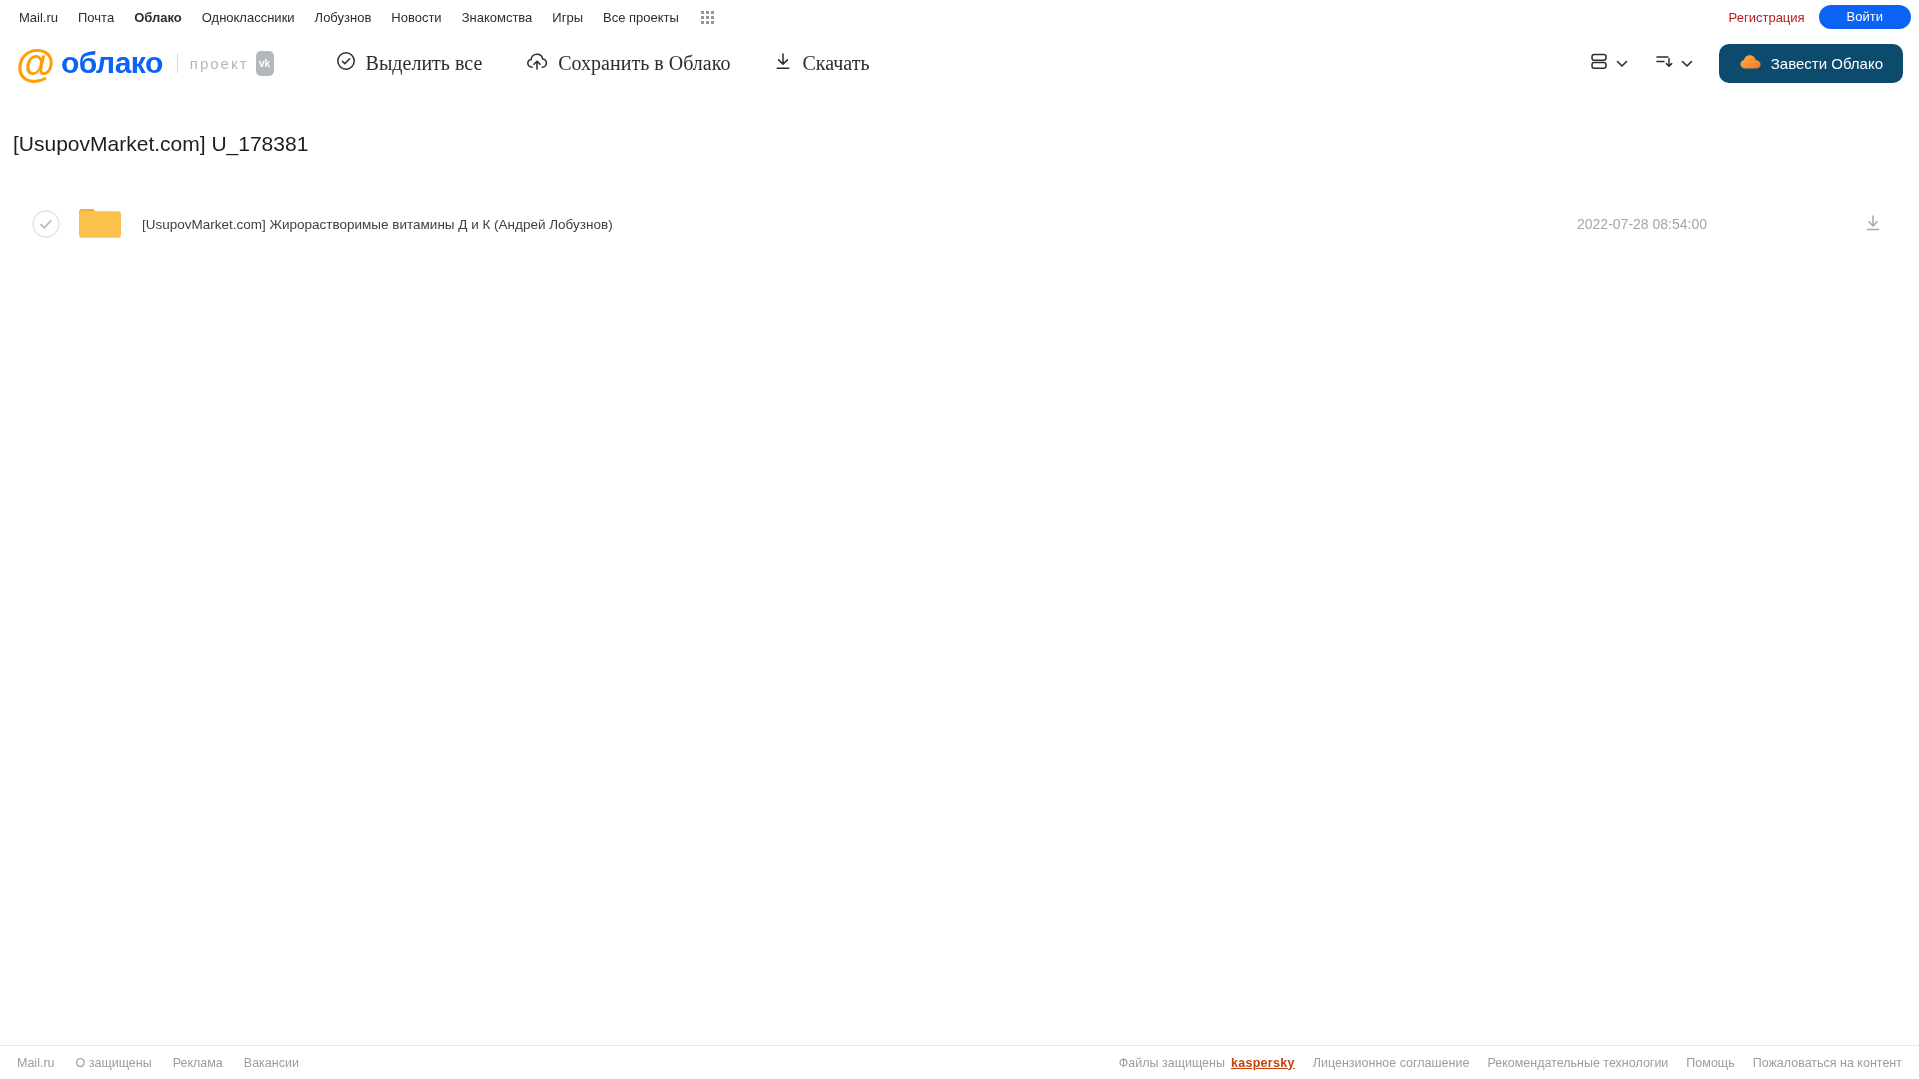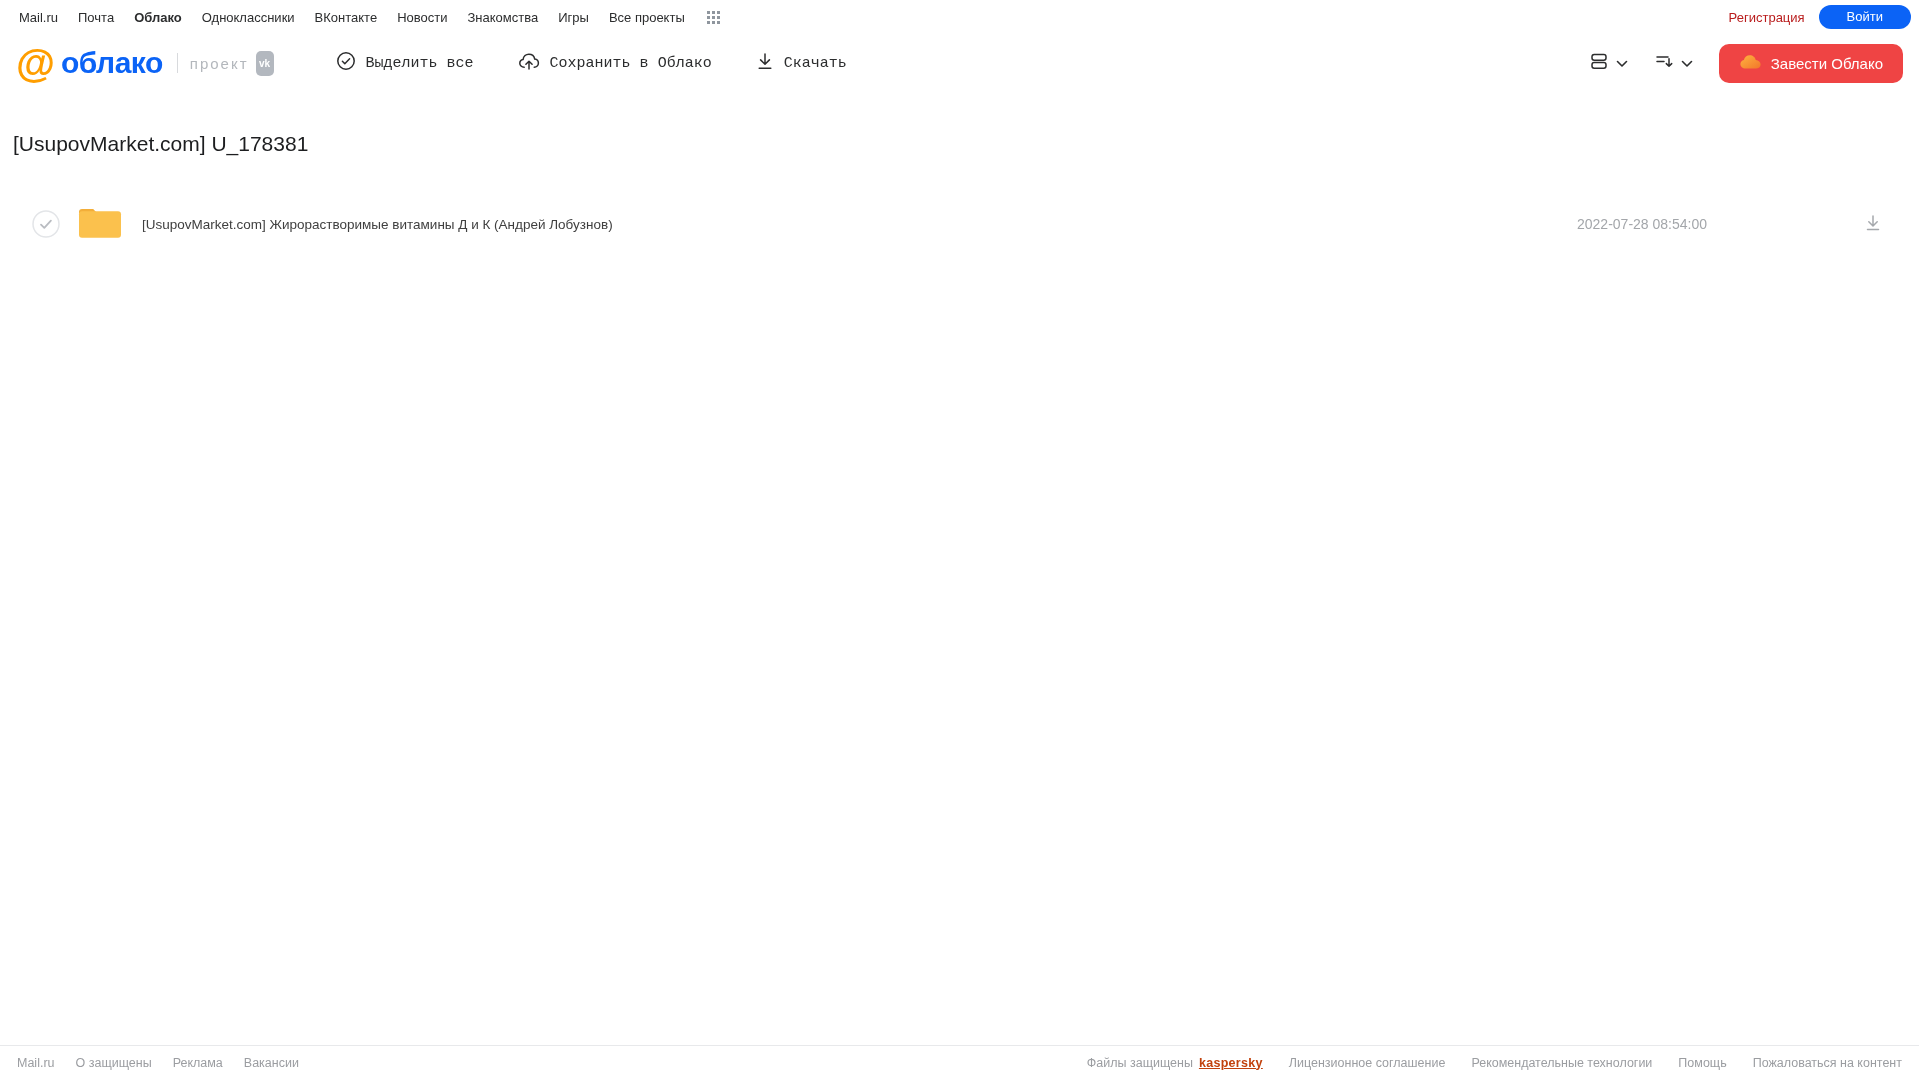--- a/index.html
+++ b/index.html
@@ -45,28 +45,28 @@
   .logo-project { color: #b3b7bc; font-size: 15px; letter-spacing: 2px; margin-right: 7px; }
   .vk-badge {
     width: 18px; height: 25px; background: #b3b8bf; border-radius: 5px;
     color: #fff; font-size: 10px; font-weight: bold;
     display: inline-flex; align-items: center; justify-content: center;
   }
   .toolbar { display: flex; align-items: center; gap: 44px; margin-left: 62px; }
   .tool-btn {
     display: flex; align-items: center; gap: 10px;
     background: none; border: none; cursor: pointer;
-    font-family: Liberation Mono, monospace; font-size: 15px; color: #2c2d2e;
+    font-family: Liberation Serif, serif; font-size: 20px; color: #2c2d2e;
   }
   .tool-btn svg { color: #2c2d2e; }
   .header-right { margin-left: auto; display: flex; align-items: center; gap: 26px; }
   .icon-drop { display: flex; align-items: center; gap: 7px; background: none; border: none; cursor: pointer; color: #2c2d2e; }
   .cloud-btn {
     display: flex; align-items: center; gap: 9px;
-    background: #ef4444; color: #fff; border: none; cursor: pointer;
+    background: #0c4a6e; color: #fff; border: none; cursor: pointer;
     font-family: inherit; font-size: 15px;
     height: 39px; padding: 16px 20px; border-radius: 10px;
   }
   
   .main { padding: 0 10px; }
   .page-title {
     font-size: 21px; font-weight: normal; color: #1d1e20;
     margin: 40px 0 0 3px;
   }
   .file-row {
@@ -81,35 +81,35 @@
   .row-download { margin-left: 156px; margin-right: 26px; background: none; border: none; cursor: pointer; display: flex; }
   
   .footer {
     position: absolute; left: 0; right: 0; bottom: 0;
     height: 34px; border-top: 1px solid #e8e9eb;
     display: flex; align-items: center;
     padding: 0 17px;
     font-size: 12.5px; color: #9b9da1;
   }
   .footer-left { display: flex; gap: 21px; }
-  .footer-right { margin-left: auto; display: flex; align-items: center; gap: 26px; text-align: center; }
+  .footer-right { margin-left: auto; display: flex; align-items: center; gap: 18px; text-align: center; }
   .footer-link { color: #9b9da1; cursor: pointer; white-space: nowrap; }
   .kaspersky-wrap { display: flex; gap: 6px; align-items: baseline; }
   .kaspersky { color: #c2410c; font-weight: bold; letter-spacing: 0.3px; cursor: pointer; text-decoration: underline; }
 </style>
 </head>
 <body>
 
 <div class="topnav">
   <div class="topnav-links">
     <span class="topnav-link">Mail.ru</span>
     <span class="topnav-link">Почта</span>
     <span class="topnav-link active">Облако</span>
     <span class="topnav-link">Одноклассники</span>
-    <span class="topnav-link">ВКонтакте</span>
+    <span class="topnav-link">Лобузнов</span>
     <span class="topnav-link">Новости</span>
     <span class="topnav-link">Знакомства</span>
     <span class="topnav-link">Игры</span>
     <span class="topnav-link">Все проекты</span>
     <span class="grid-icon">
         <i></i>
         <i></i>
         <i></i>
         <i></i>
         <i></i>

